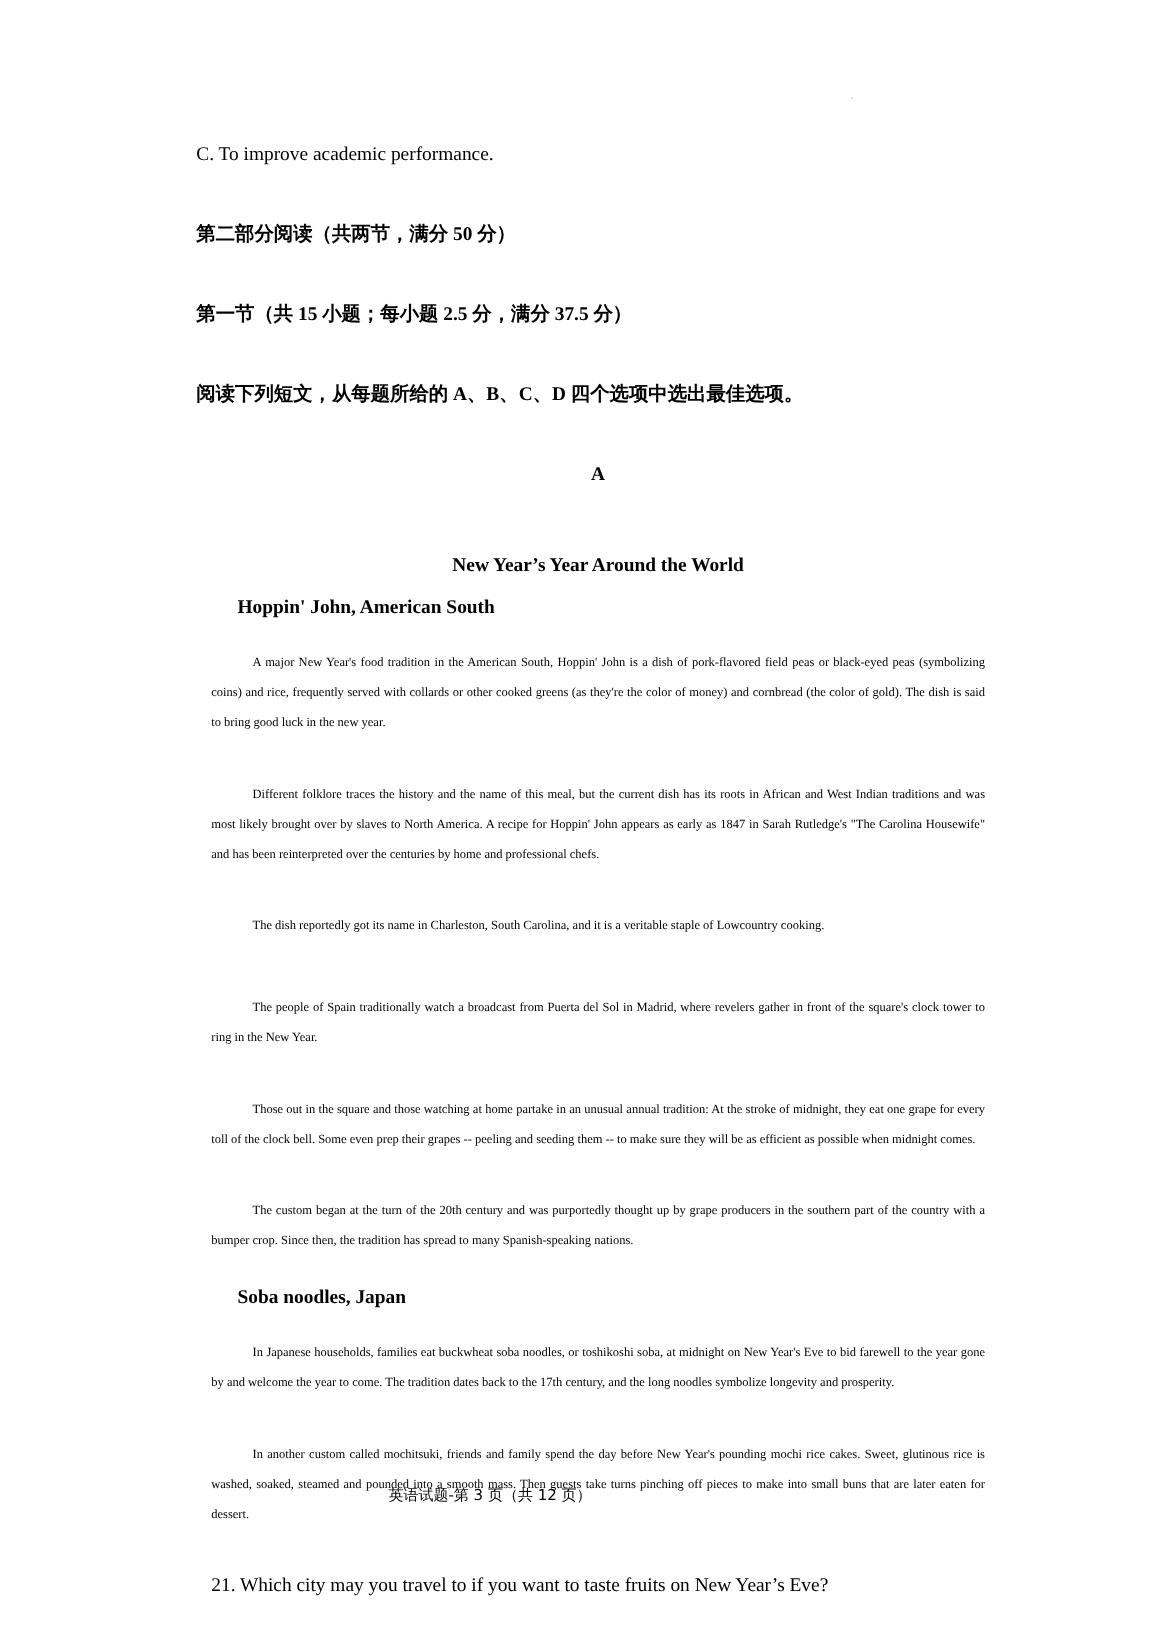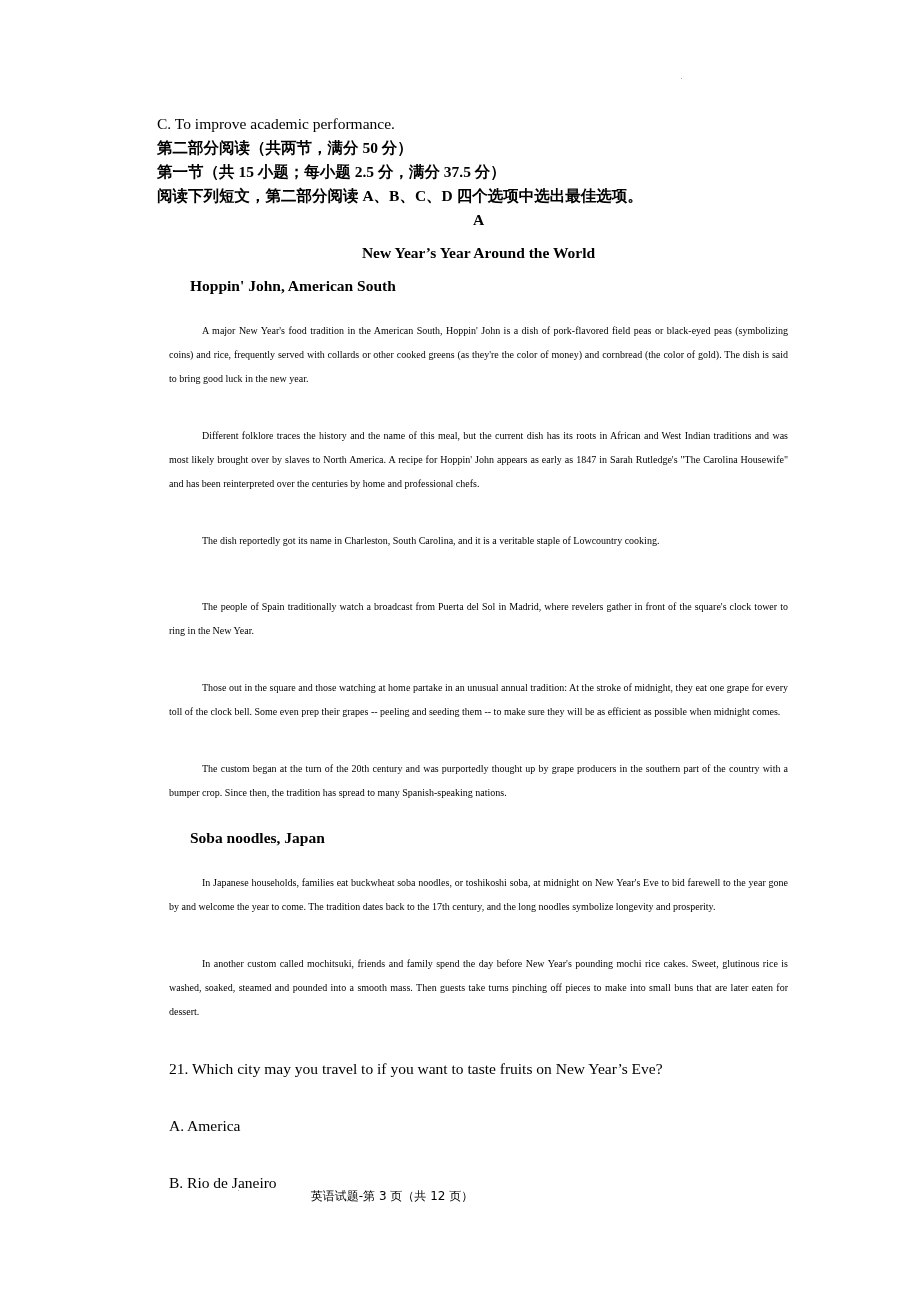--- a/index.html
+++ b/index.html
@@ -1,40 +1,40 @@
 <!DOCTYPE html>
 <html><head>
   <meta charset="utf-8">
   <style>
     html, body { margin: 0; padding: 0; background: #ffffff; }
     body { width: 920px; height: 1302px; position: relative; overflow: hidden;
            font-family: "Liberation Serif", "DejaVu Serif", serif; color: #000; }
     .page { position: absolute; left: 157px; top: 112px; width: 643px; }
     .line { font-size: 15.5px; line-height: 24px; margin: 0; }
-    .bold { font-weight: bold; }
+    .bold { font-weight: bold; margin-top: 40px; }
     .center { text-align: center; }
     .heading { font-weight: bold; font-size: 15.5px; line-height: 24px; margin: 0; text-indent: 33px; }
     .para { font-size: 10px; line-height: 24px; margin: 12px; text-indent: 33px; text-align: justify; }
     .gap-s { height: 9px; }
     .opt { font-size: 15.5px; line-height: 24px; margin: 12px; }
     .footer { position: absolute; left: 0; width: 784px; top: 1186px; text-align: center;
               font-size: 12px; line-height: 20px; font-family: "DejaVu Sans", sans-serif; }
     .dot { position: absolute; width: 1px; height: 1px; background: #aaa; }
   </style>
 </head>
 <body>
 
 <div class="dot" style="left:681px;top:78px;"></div>
 <div class="dot" style="left:238px;top:1190px;"></div>
 
 <div class="page">
   <p class="line">C. To improve academic performance.</p>
   <p class="line bold">第二部分阅读（共两节，满分 50 分）</p>
   <p class="line bold">第一节（共 15 小题；每小题 2.5 分，满分 37.5 分）</p>
-  <p class="line bold">阅读下列短文，第二部分阅读 A、B、C、D 四个选项中选出最佳选项。</p>
+  <p class="line bold">阅读下列短文，从每题所给的 A、B、C、D 四个选项中选出最佳选项。</p>
   <p class="line bold center">A</p>
   <div class="gap-s"></div>
   <p class="line bold center">New Year’s Year Around the World</p>
   <div class="gap-s"></div>
 
   <p class="heading">Hoppin' John, American South</p>
   <div class="gap-s"></div>
   <p class="para">A major New Year's food tradition in the American South, Hoppin' John is a dish of pork-flavored field peas or black-eyed peas (symbolizing coins) and rice, frequently served with collards or other cooked greens (as they're the color of money) and cornbread (the color of gold). The dish is said to bring good luck in the new year.</p>
   <div class="gap-s"></div>
   <p class="para">Different folklore traces the history and the name of this meal, but the current dish has its roots in African and West Indian traditions and was most likely brought over by slaves to North America. A recipe for Hoppin' John appears as early as 1847 in Sarah Rutledge's "The Carolina Housewife" and has been reinterpreted over the centuries by home and professional chefs.</p>

